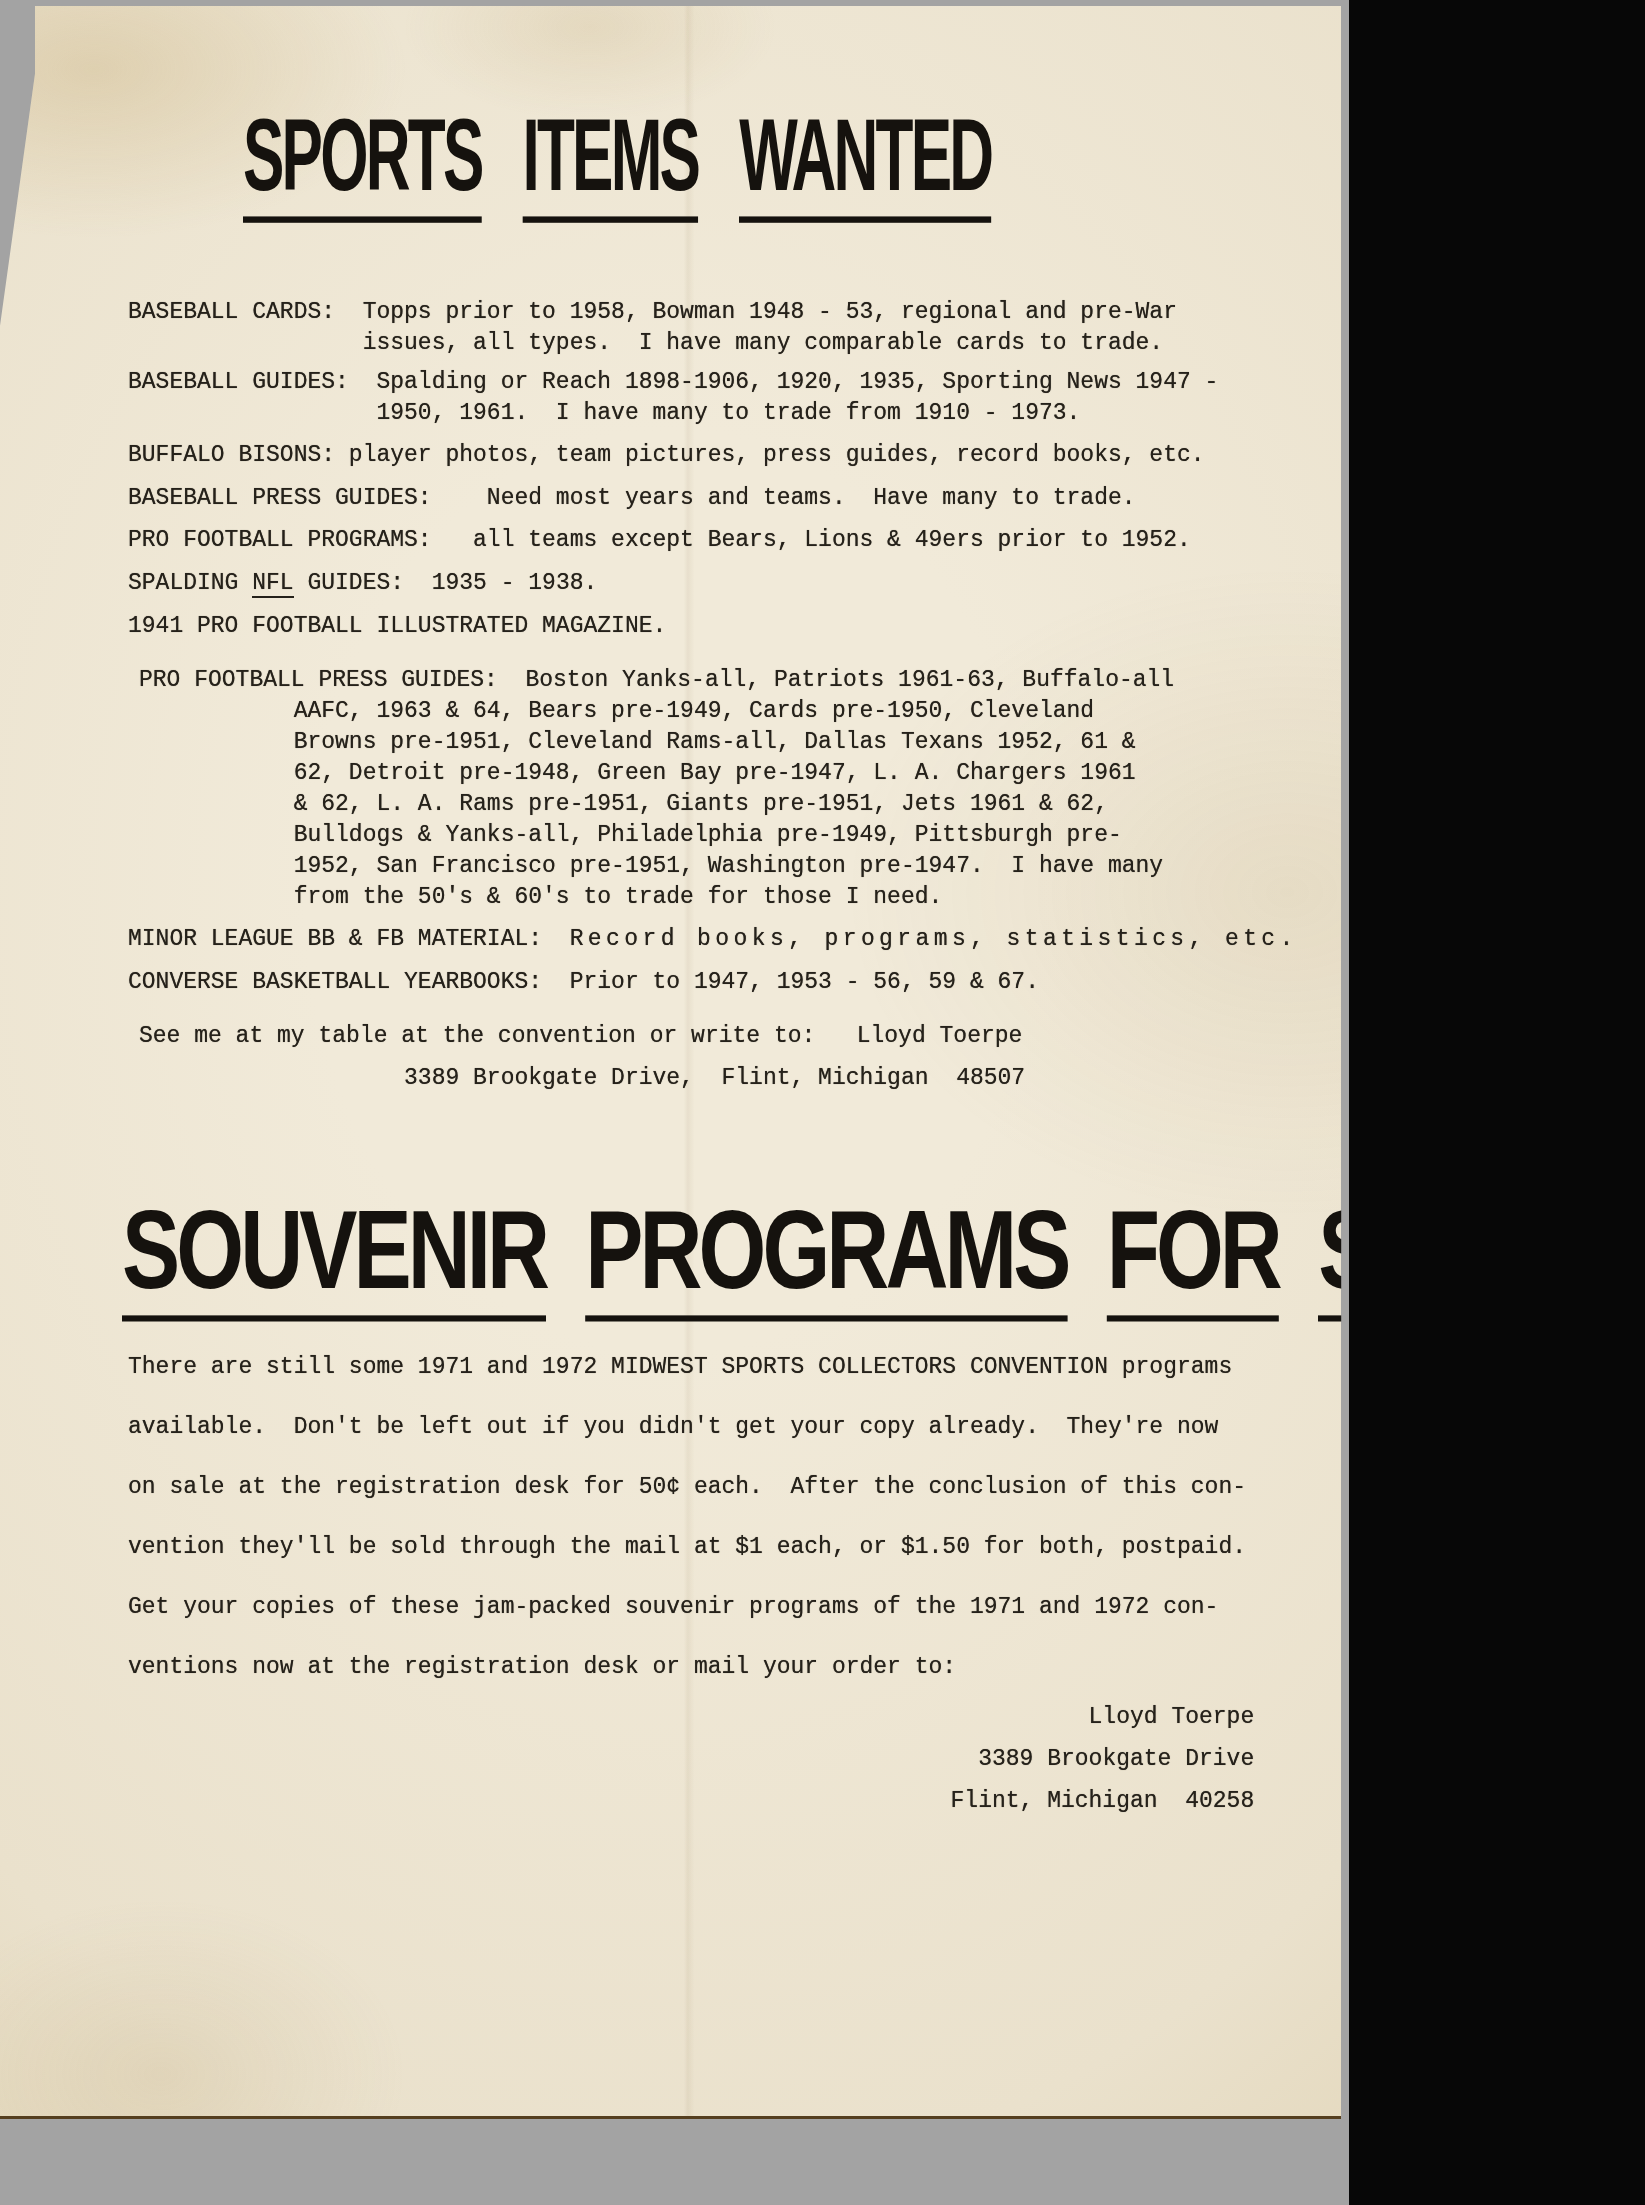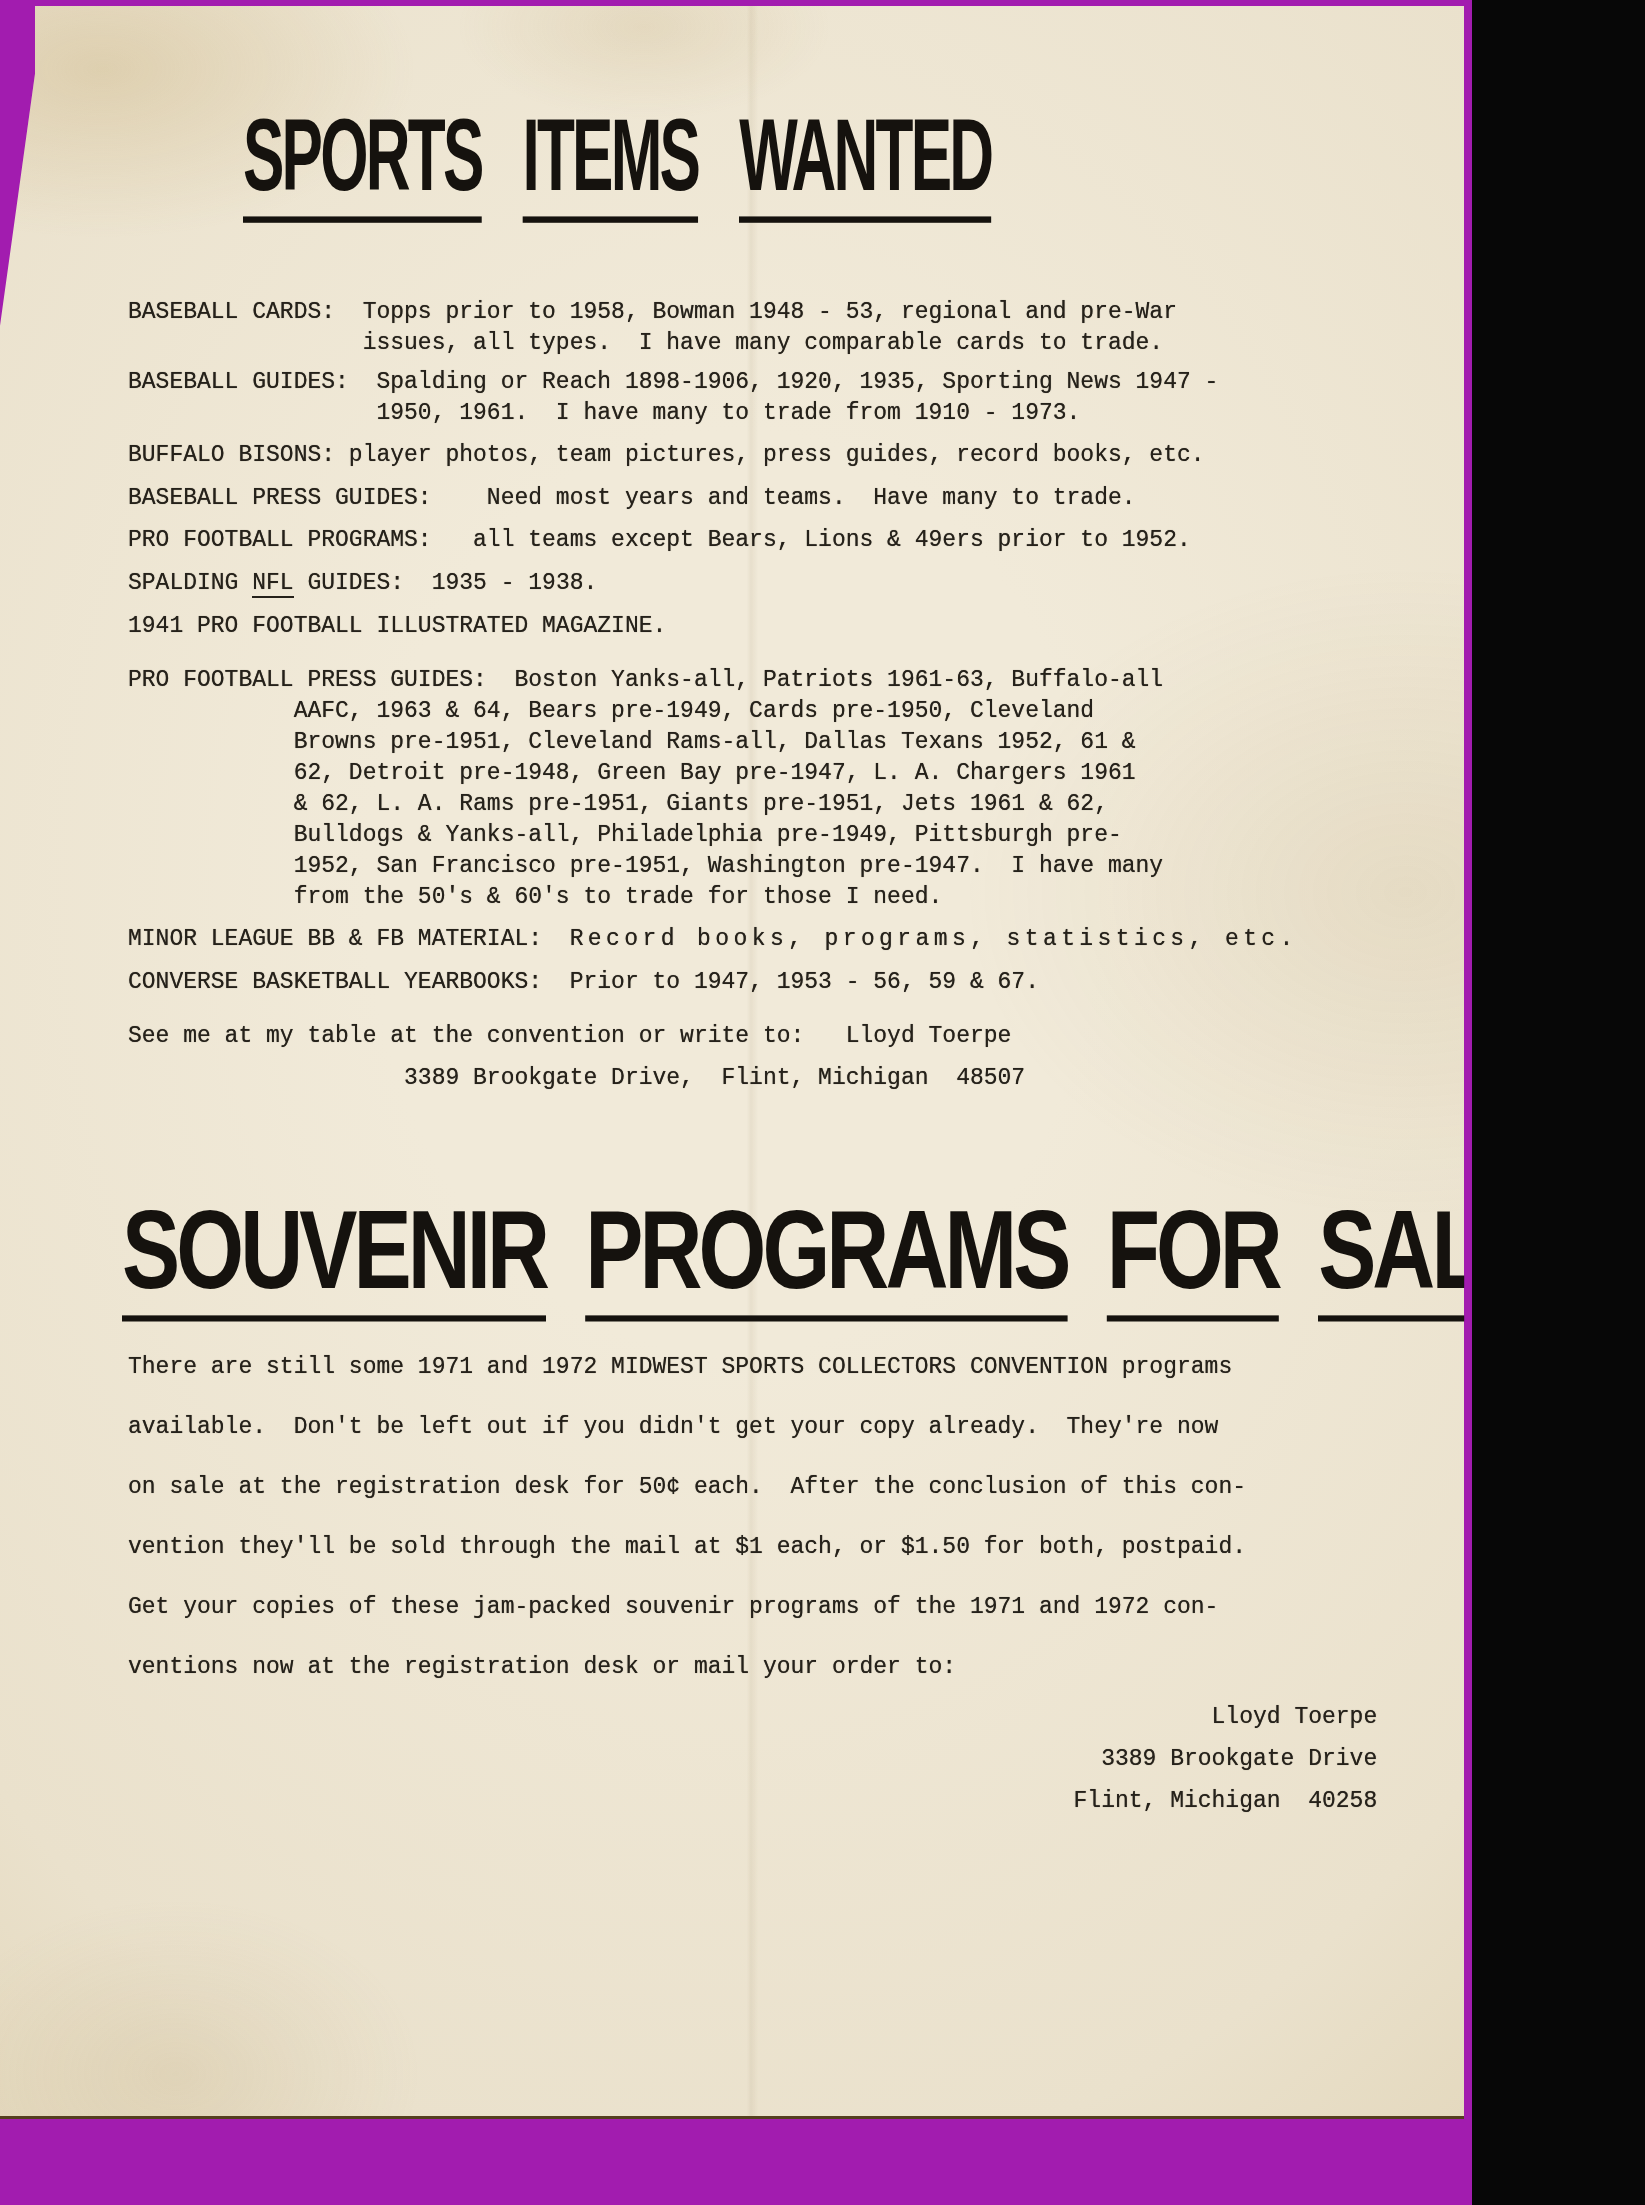--- a/index.html
+++ b/index.html
@@ -1,16 +1,16 @@
 <!DOCTYPE html>
 <html><head>
 <meta charset="utf-8">
 <style>
   html,body{margin:0;padding:0;background:#070707;}
-  .screen{position:relative;width:1472px;height:2206px;background:#a21caf;overflow:hidden;
+  .screen{position:relative;width:1349px;height:2206px;background:#a3a3a3;overflow:hidden;
           font-family:"Liberation Mono","DejaVu Sans Mono",monospace;}
   .top-edge{position:absolute;top:0;left:0;width:100%;height:6.8px;
             background:linear-gradient(90deg,#8a6f38,#b99a55 30%,#a5judge 0,#a98a48 60%,#6b5426);}
   .paper{position:absolute;top:5.8px;left:0;right:7.8px;bottom:87px;
          clip-path:polygon(35px 0px,100% 0px,100% 100%,0px 100%,0px 320px,35px 68px);
          background:
            radial-gradient(ellipse 505px 272px at 7% 3%, rgba(188,158,96,.28), rgba(188,158,96,0) 62%),
            radial-gradient(ellipse 311px 155px at 44% 1%, rgba(178,148,88,.16), rgba(178,148,88,0) 60%),
            radial-gradient(ellipse 737px 543px at 96% 42%, rgba(168,142,88,.12), rgba(168,142,88,0) 60%),
            radial-gradient(ellipse 408px 291px at 12% 98%, rgba(172,146,92,.14), rgba(172,146,92,0) 60%),
@@ -19,21 +19,21 @@
          border-bottom:3.9px solid #553f1f;}
   .title{position:absolute;display:flex;transform-origin:0 0;color:#15120e;
          font-family:"Liberation Sans","DejaVu Sans",sans-serif;font-weight:bold;
          letter-spacing:-0.045em;white-space:nowrap;margin:0;}
   .title .tw{border-bottom:6.8px solid #15120e;padding-bottom:9.7px;line-height:1;}
   .t1{top:97px;left:243px;font-size:97px;gap:64px;transform:scale(0.64,1.06);}
   .t2{top:1188px;left:122px;font-size:109px;gap:49px;transform:scale(0.80,1.02);}
   .tline{white-space:pre;font-size:23px;line-height:31px;color:#25211a;
          text-shadow:0 0 0.7px rgba(37,33,26,.75);}
   .wanted{position:absolute;top:291px;left:128px;}
-  .gsm{margin-top:7.8px;} .gmd{margin-top:11.6px;} .glg{margin-top:23px;}
+  .gsm{margin-top:7.8px;} .gmd{margin-top:11.6px;} .glg{margin-top:23px;margin-left:11px;}
   .ul{border-bottom:2.9px solid #25211a;}
   .lsp{letter-spacing:4.4px;}
   .sale-para{position:absolute;top:1331px;left:128px;}
   .sale-para .tline{line-height:60px;}
   .sale-address{position:absolute;top:1690px;left:0;right:87px;text-align:right;}
   .sale-address .tline{line-height:42px;}
 </style>
 </head>
 <body>
 

